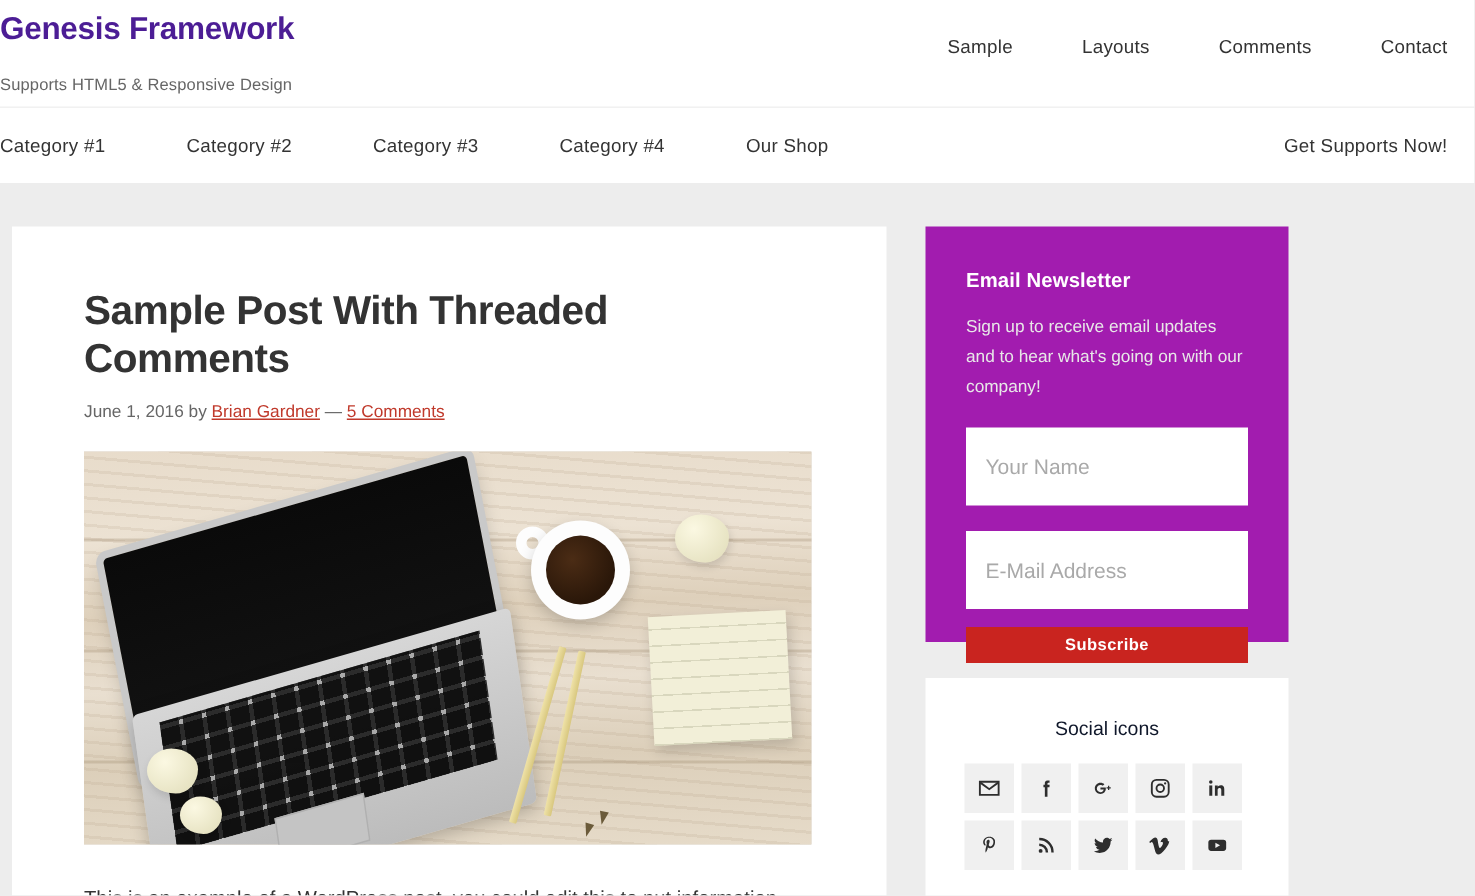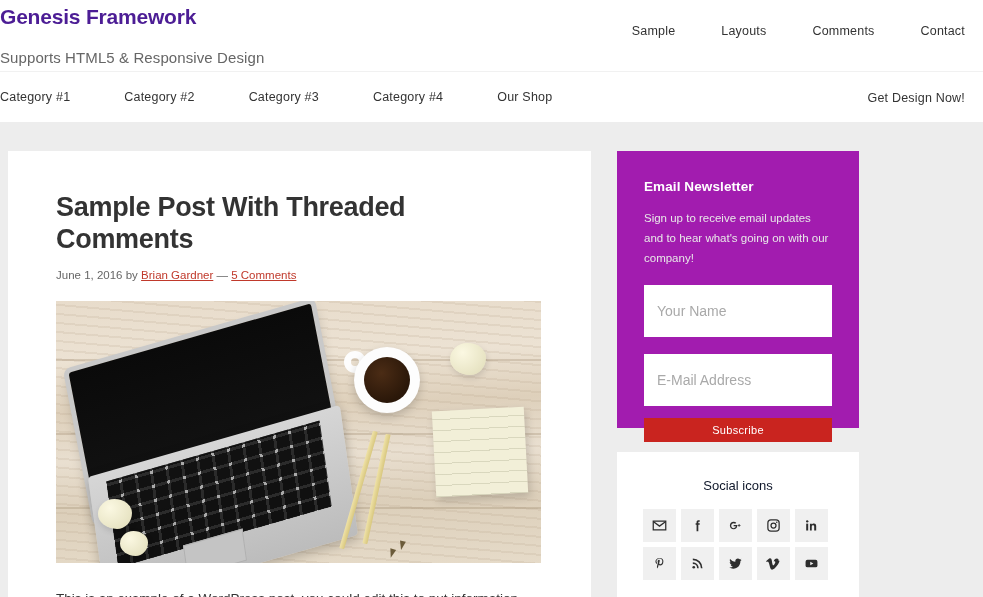--- a/index.html
+++ b/index.html
@@ -21,21 +21,21 @@
   }
   .brand { padding-left: 0px; margin-left: 0; }
   .site-title {
     font-size: 21px;
     font-weight: bold;
     color: #4c1d95;
     letter-spacing: -0.2px;
     line-height: 1.1;
   }
   .site-desc {
-    font-size: 15px;
+    font-size: 11px;
     color: #666;
     margin-top: 20px;
     letter-spacing: 0.1px;
   }
   .header-nav {
     position: absolute;
     right: 0px;
     top: 24px;
     display: flex;
     gap: 0px;
@@ -276,21 +276,21 @@
   }
   .nl-input::placeholder { color: #a9a9a9; }
   .nl-submit {
     display: block;
     width: 100%;
     height: 24px;
     background: #c9241f;
     border: none;
     color: #fff;
     font-size: 11px;
-    font-weight: normal;
+    font-weight: bold;
     letter-spacing: 0.3px;
     margin-top: 12px;
     cursor: pointer;
     font-family: "Liberation Sans", sans-serif;
   }
   .widget-light {
     background: #fff;
     margin-top: 24px;
     padding: 26px 26px 24px 26px;
   }
@@ -336,21 +336,21 @@
 
 <nav class="nav-secondary">
   <div class="left">
     <a href="#">Category #1</a>
     <a href="#">Category #2</a>
     <a href="#">Category #3</a>
     <a href="#">Category #4</a>
     <a href="#">Our Shop</a>
   </div>
   <div class="right">
-    <a href="#">Get Design Now!</a>
+    <a href="#">Get Supports Now!</a>
   </div>
 </nav>
 
 <div class="site-inner">
 
   <main class="content">
     <h1 class="entry-title">Sample Post With Threaded Comments</h1>
 
     <div class="entry-meta">
       <span>June 1, 2016</span>

